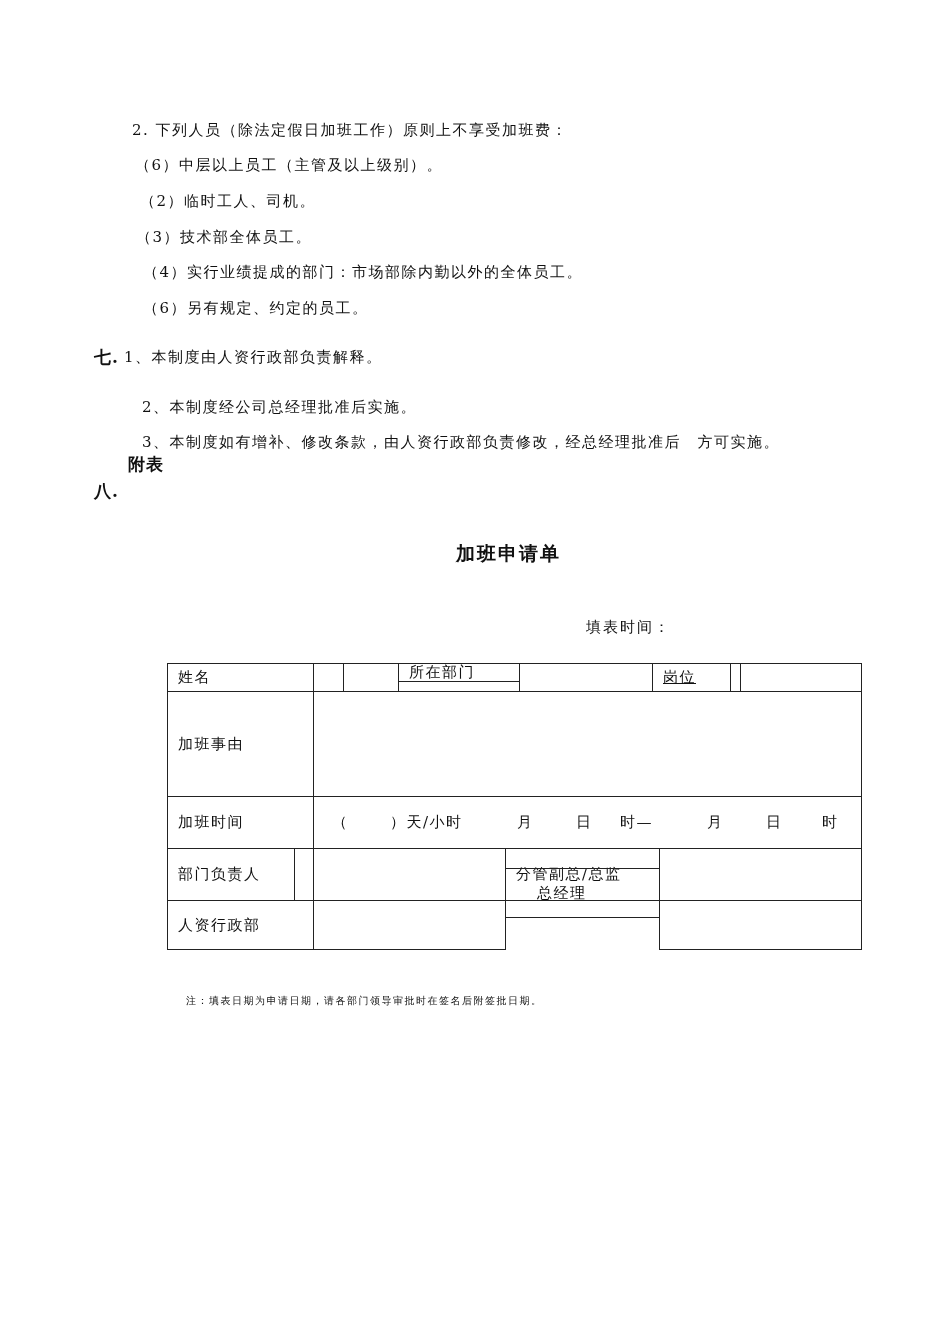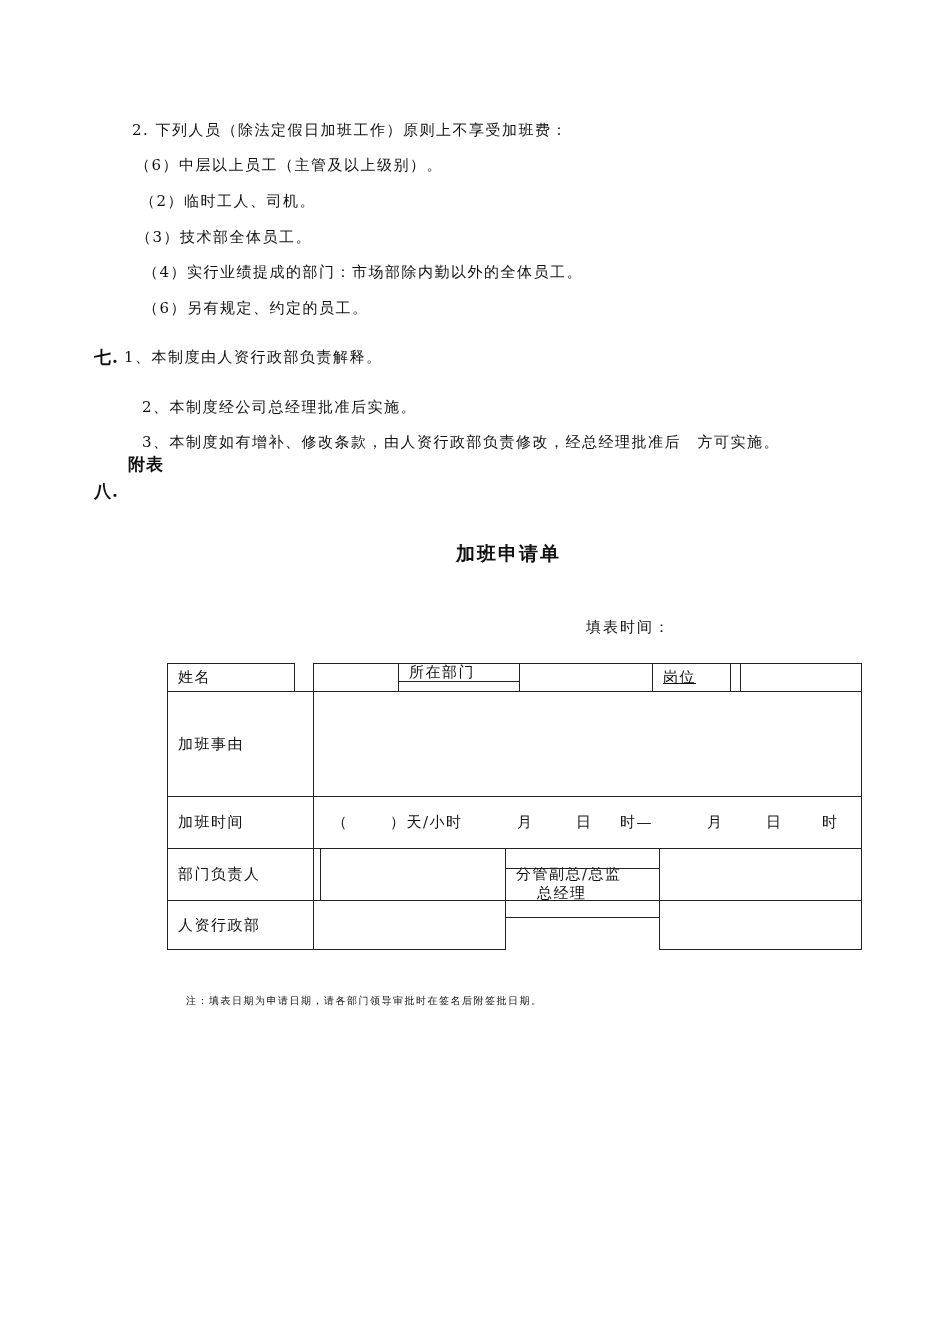--- a/index.html
+++ b/index.html
@@ -28,21 +28,21 @@
 <div class="line" style="left:124px; top:347px;">1、本制度由人资行政部负责解释。</div>
 <div class="line" style="left:142px; top:397px;">2、本制度经公司总经理批准后实施。</div>
 <div class="line" style="left:142px; top:432px;">3、本制度如有增补、修改条款，由人资行政部负责修改，经总经理批准后　方可实施。</div>
 
 <div class="heading" style="left:94px; top:480px;">八.</div>
 <div class="heading" style="left:128px; top:453px;">附表</div>
 
 <div class="title">加班申请单</div>
 <div class="fill-time">填表时间：</div>
 
-<div class="cell" style="left:167px; top:663px; width:128px; height:29px;">姓名</div>
+<div class="cell" style="left:167px; top:663px; width:177px; height:29px;">姓名</div>
 <div class="cell" style="left:313px; top:663px; width:86px; height:29px;"></div>
 <div class="cell" style="left:398px; top:663px; width:122px; height:19px;">所在部门</div>
 <div class="cell" style="left:519px; top:663px; width:134px; height:29px;"></div>
 <div class="cell" style="left:652px; top:663px; width:89px; height:29px;text-decoration:underline;">岗位</div>
 <div class="cell" style="left:730px; top:663px; width:132px; height:29px;"></div>
 
 <div class="cell" style="left:167px; top:691px; width:147px; height:106px;">加班事由</div>
 <div class="cell" style="left:313px; top:691px; width:549px; height:106px;"></div>
 
 <div class="cell" style="left:167px; top:796px; width:147px; height:53px;">加班时间</div>
@@ -50,21 +50,21 @@
   <span class="time-seg" style="left:18px;">（</span>
   <span class="time-seg" style="left:76px;">）天/小时</span>
   <span class="time-seg" style="left:203px;">月</span>
   <span class="time-seg" style="left:262px;">日</span>
   <span class="time-seg" style="left:306px;">时—</span>
   <span class="time-seg" style="left:393px;">月</span>
   <span class="time-seg" style="left:452px;">日</span>
   <span class="time-seg" style="left:508px;">时</span>
 </div>
 
-<div class="cell" style="left:167px; top:848px; width:154px; height:53px;">部门负责人</div>
+<div class="cell" style="left:167px; top:848px; width:128px; height:53px;">部门负责人</div>
 <div class="cell" style="left:313px; top:848px; width:193px; height:53px;"></div>
 <div class="cell" style="left:505px; top:848px; width:155px; height:53px;">分管副总/总监</div>
 <div class="cell" style="left:659px; top:848px; width:203px; height:53px;"></div>
 
 <div class="cell" style="left:167px; top:900px; width:147px; height:50px;">人资行政部</div>
 <div class="cell" style="left:313px; top:900px; width:193px; height:50px;"></div>
 <div class="cell" style="left:505px; top:868px; width:155px; height:50px;padding-left:31px;">总经理</div>
 <div class="cell" style="left:659px; top:900px; width:203px; height:50px;"></div>
 
 <div class="note">注：填表日期为申请日期，请各部门领导审批时在签名后附签批日期。</div>

